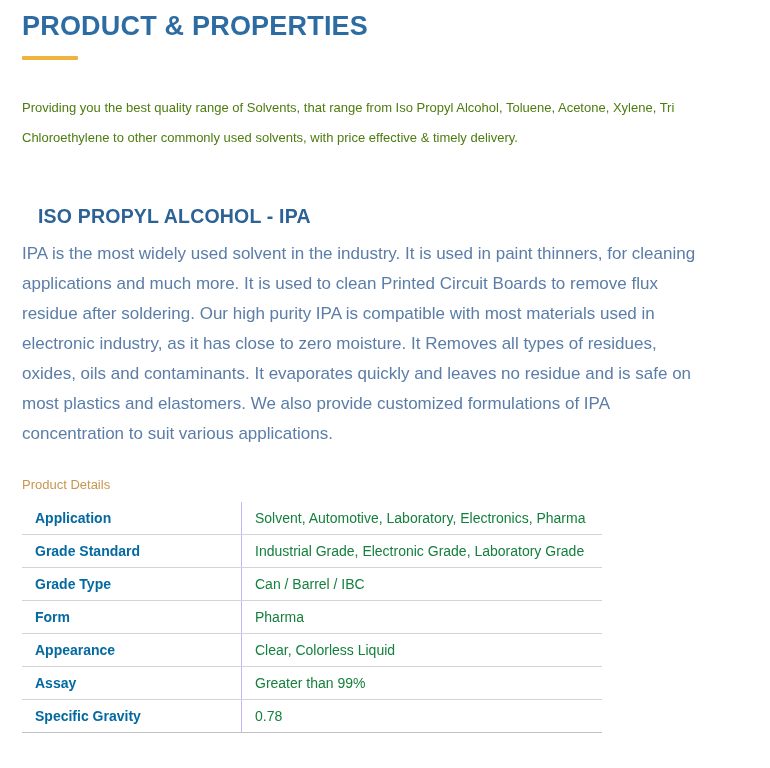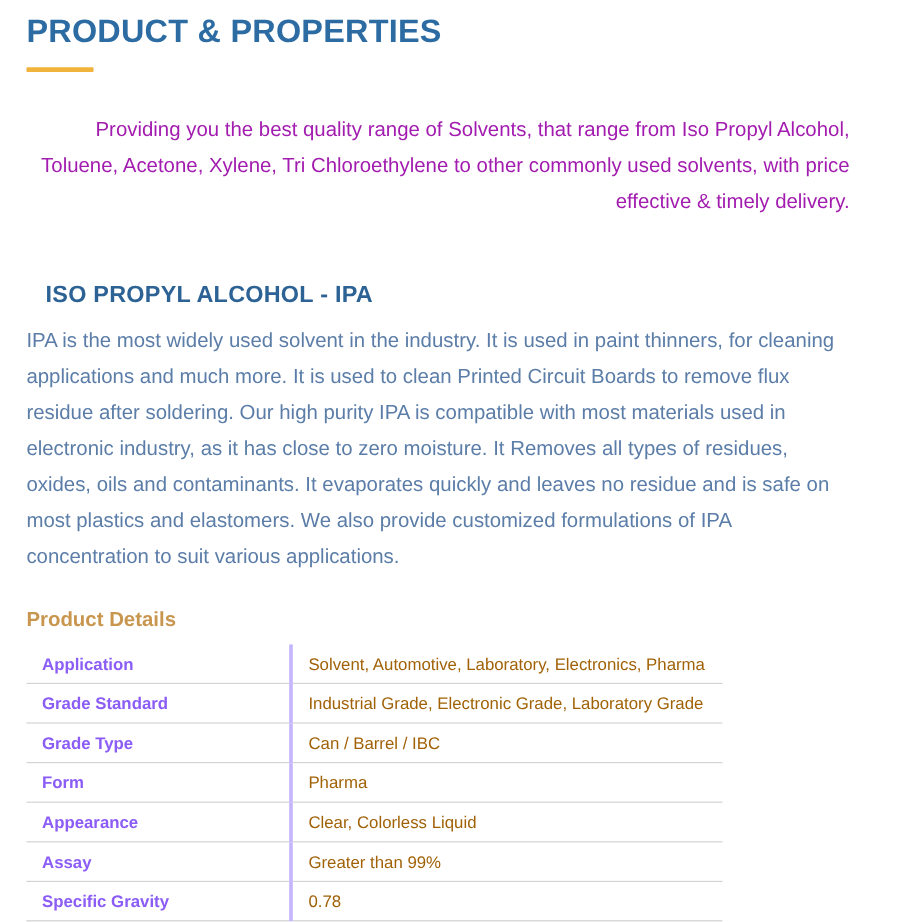--- a/index.html
+++ b/index.html
@@ -26,68 +26,67 @@
   }
   .title-underline {
     width: 56px;
     height: 4px;
     background: #f0b43c;
     margin-top: 14px;
     border-radius: 1px;
   }
   .intro-text {
     margin: 33px 0 0 0;
-    font-size: 17px;
+    font-size: 13px;
     line-height: 30px;
-    color: #a21caf;
-    text-align: right;
+    color: #4d7c0f;
   }
   .product-heading {
     margin: 52px 0 0 16px;
     font-size: 19.5px;
     font-weight: bold;
     color: #2d6295;
     letter-spacing: 0.2px;
   }
   .product-description {
     margin: 11px 0 16px 0;
     font-size: 17px;
     line-height: 30px;
     color: #5b7da8;
   }
   .details-heading {
     margin: 28px 0 0 0;
-    font-size: 17px;
-    font-weight: bold;
+    font-size: 13px;
+    font-weight: normal;
     color: #c8964e;
   }
   table.details-table {
     margin-top: 10px;
     border-collapse: collapse;
     width: 580px;
     table-layout: fixed;
   }
   table.details-table td {
     height: 32px;
     border-bottom: 1px solid #d4d4d4;
     font-size: 14px;
     vertical-align: middle;
     padding: 0 10px 0 13px;
   }
   table.details-table tr:last-child td {
     border-bottom: 1px solid #c0c0c0;
   }
   td.detail-label {
     width: 196px;
-    border-right: 3px solid #c4b5fd;
+    border-right: 1px solid #c4b5fd;
     font-weight: bold;
-    color: #8b5cf6;
+    color: #0369a1;
   }
   td.detail-value {
-    color: #a16207;
+    color: #15803d;
   }
 </style>
 </head>
 <body>
 
 <div class="content">
 
   <h1 class="page-title">PRODUCT &amp; PROPERTIES</h1>
   <div class="title-underline"></div>
 

